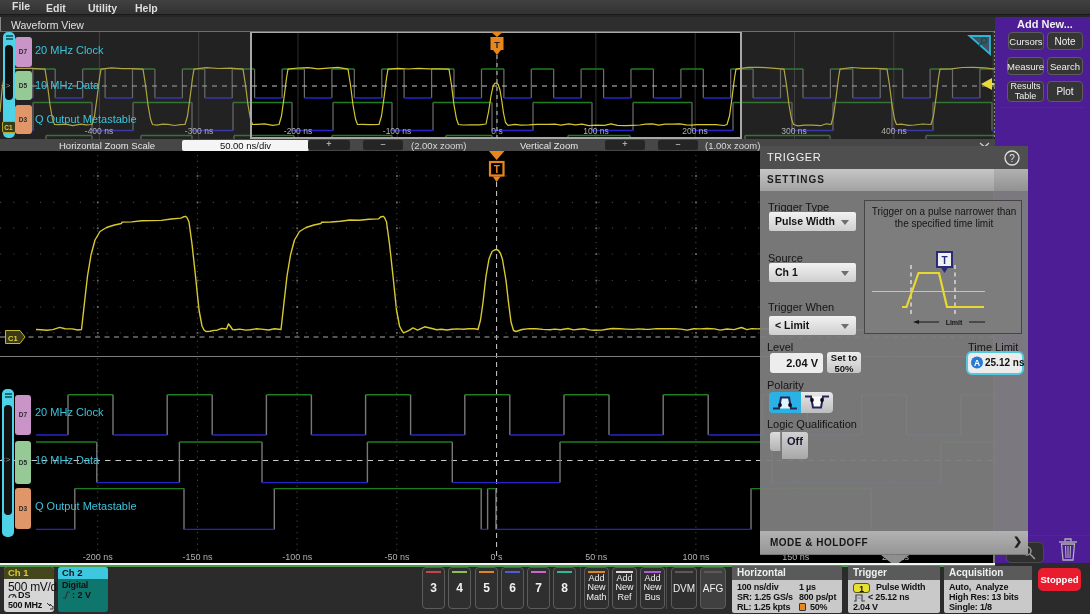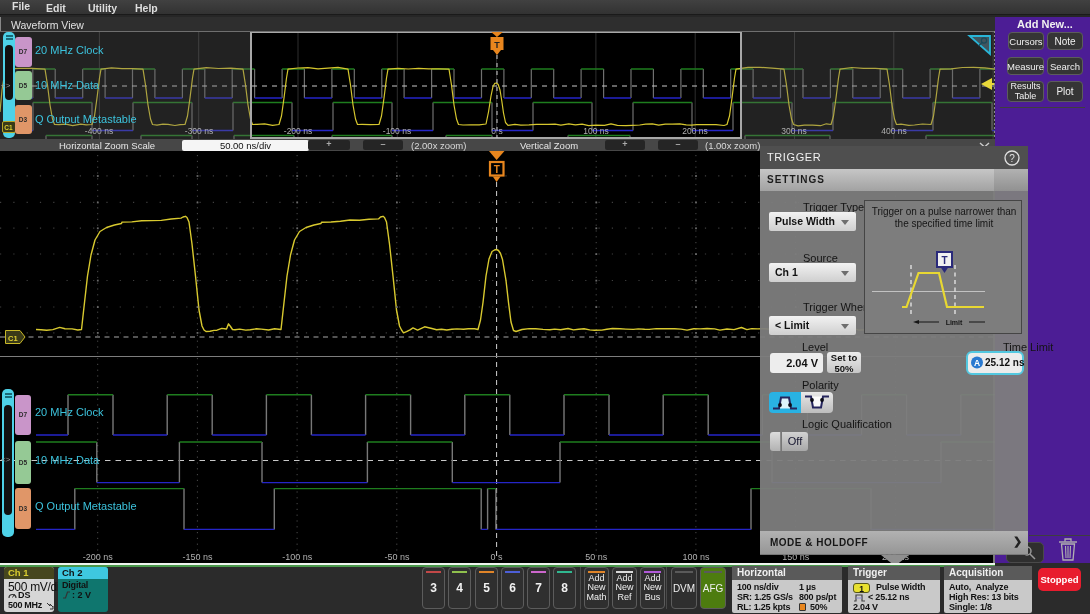--- a/index.html
+++ b/index.html
@@ -7,21 +7,21 @@
 svg text { font-family:"Liberation Sans",sans-serif; }
 #stage { position:relative; width:1090px; height:614px; }
 .cyanlbl { position:absolute; color:#3cc3dd; font-size:11px; white-space:nowrap; }
 .btn { position:absolute; background:#353535; border:1px solid #5c5c5c; border-radius:4px; color:#f0f0f0;
        display:flex; align-items:center; justify-content:center; text-align:center; }
 .chip { position:absolute; border-radius:3px; }
 .ddl { position:absolute; background:linear-gradient(#f2f2f2,#cfcfcf); border-radius:2px; color:#111;
         font-size:10.5px; font-weight:bold; line-height:19px; padding-left:6px; }
 .ddl .ar { position:absolute; right:7px; top:8px; width:0; height:0; border-left:4.5px solid transparent;
         border-right:4.5px solid transparent; border-top:5px solid #6e6e6e; }
-.plbl { position:absolute; color:#141414; font-size:11px; white-space:nowrap;margin-left:35px; }
+.plbl { position:absolute; color:#141414; font-size:11px; white-space:nowrap; }
 </style></head>
 <body>
 <div id="stage">
 
 <div class="abs" style="left:0;top:0;width:1090px;height:15px;background:linear-gradient(#414141,#323232);border-bottom:1px solid #1a1a1a;">
   <span class="abs" style="left:12px;top:0;font-size:10.5px;font-weight:bold;color:#dedede;">File</span>
   <span class="abs" style="left:46px;top:2px;font-size:10.5px;font-weight:bold;color:#dedede;">Edit</span>
   <span class="abs" style="left:88px;top:2px;font-size:10.5px;font-weight:bold;color:#dedede;">Utility</span>
   <span class="abs" style="left:135px;top:2px;font-size:10.5px;font-weight:bold;color:#dedede;">Help</span>
 </div>
@@ -317,21 +317,21 @@
   <div class="abs" style="left:41px;top:246px;width:32px;height:21px;background:linear-gradient(#e8e8e8,#bdbdbd);border-radius:0 4px 4px 0;">
     <svg width="32" height="21">
       <polygon points="10,4.5 12,15.5 20,15.5 22,4.5" fill="rgba(255,255,255,0.9)"></polygon>
       <polyline points="4,4.5 10,4.5 12,15.5 20,15.5 22,4.5 28,4.5" fill="none" stroke="#26265e" stroke-width="2"></polyline>
       <circle cx="11" cy="8" r="1.9" fill="#0c0c16"></circle>
           <circle cx="21" cy="8" r="1.9" fill="#0c0c16"></circle>
     </svg>
   </div>
   <span class="plbl" style="left:7px;top:272px;">Logic Qualification</span>
   <div class="abs" style="left:10px;top:286px;width:11px;height:19px;background:linear-gradient(#dcdcdc,#b2b2b2);border-radius:3px 0 0 3px;border-right:1px solid #8a8a8a;"></div>
-  <div class="abs" style="left:22px;top:286px;width:26px;height:19px;background:linear-gradient(#d2d2d2,#a8a8a8);border-radius:0 3px 3px 0;font-size:11px;font-weight:normal;color:#15152e;text-align:center;line-height:19px;">Off</div>
+  <div class="abs" style="left:22px;top:286px;width:26px;height:27px;background:linear-gradient(#d2d2d2,#a8a8a8);border-radius:0 3px 3px 0;font-size:11px;font-weight:bold;color:#15152e;text-align:center;line-height:19px;">Off</div>
 
   <div class="abs" style="left:0;top:385px;width:268px;height:23px;background:linear-gradient(#b2b2b2,#969696);">
     <span class="abs" style="left:10px;top:6px;font-size:10px;font-weight:bold;letter-spacing:0.5px;color:#161616;">MODE &amp; HOLDOFF</span>
     <span class="abs" style="left:253px;top:4px;font-size:11px;font-weight:bold;color:#222;">❯</span>
   </div>
 </div>
 
 <svg class="abs" style="left:878px;top:555px;" width="34" height="12">
       <polygon points="3,0 31,0 17,11" fill="#8f8f8f"></polygon>
     </svg>
@@ -378,21 +378,21 @@
   <div class="abs" style="left:580px;top:4px;height:42px;border-left:1px solid #4a4a4a;"></div>
   <div class="btn" style="left:584px;top:4px;width:25px;height:42px;background:#2f2f2f;font-size:9px;line-height:9.5px;">Add<br>New<br>Math</div>
       <div class="abs" style="left:588px;top:7.5px;width:17px;height:2px;background:#e08428;"></div>
       <div class="btn" style="left:612px;top:4px;width:25px;height:42px;background:#2f2f2f;font-size:9px;line-height:9.5px;">Add<br>New<br>Ref</div>
       <div class="abs" style="left:616px;top:7.5px;width:17px;height:2px;background:#d8d8d8;"></div>
       <div class="btn" style="left:640px;top:4px;width:25px;height:42px;background:#2f2f2f;font-size:9px;line-height:9.5px;">Add<br>New<br>Bus</div>
       <div class="abs" style="left:644px;top:7.5px;width:17px;height:2px;background:#b05ad8;"></div>
   <div class="abs" style="left:666px;top:4px;height:42px;border-left:1px solid #4a4a4a;"></div>
   <div class="btn" style="left:671px;top:4px;width:26px;height:42px;background:#2f2f2f;font-size:10px;">DVM</div>
   <div class="abs" style="left:675px;top:7.5px;width:18px;height:2px;background:#5a5a5a;"></div>
-  <div class="btn" style="left:700px;top:4px;width:26px;height:42px;background:#4d7c0f;font-size:10px;">AFG</div>
+  <div class="btn" style="left:700px;top:4px;width:26px;height:42px;background:#404040;font-size:10px;">AFG</div>
   <div class="abs" style="left:704px;top:7.5px;width:18px;height:2px;background:#5a5a5a;"></div>
 
   <div class="abs" style="left:732px;top:3px;width:110px;height:47px;background:#c9c9c9;border-radius:2px;">
     <div class="abs" style="left:0;top:0;width:110px;height:14px;background:#5a5a5a;color:#f0f0f0;font-size:10px;font-weight:bold;padding-left:5px;line-height:14px;">Horizontal</div>
     <div class="abs" style="left:5px;top:16px;font-size:9px;letter-spacing:-0.2px;font-weight:bold;color:#111;">100 ns/div</div>
     <div class="abs" style="left:67px;top:16px;font-size:9px;letter-spacing:-0.2px;font-weight:bold;color:#111;">1 µs</div>
     <div class="abs" style="left:5px;top:26px;font-size:9px;letter-spacing:-0.2px;font-weight:bold;color:#111;">SR: 1.25 GS/s</div>
     <div class="abs" style="left:67px;top:26px;font-size:9px;letter-spacing:-0.2px;font-weight:bold;color:#111;">800 ps/pt</div>
     <div class="abs" style="left:5px;top:36px;font-size:9px;letter-spacing:-0.2px;font-weight:bold;color:#111;">RL: 1.25 kpts</div>
     <div class="abs" style="left:67px;top:37px;width:7px;height:8px;background:#e8861e;border:1px solid #333;border-radius:1px;"></div>

